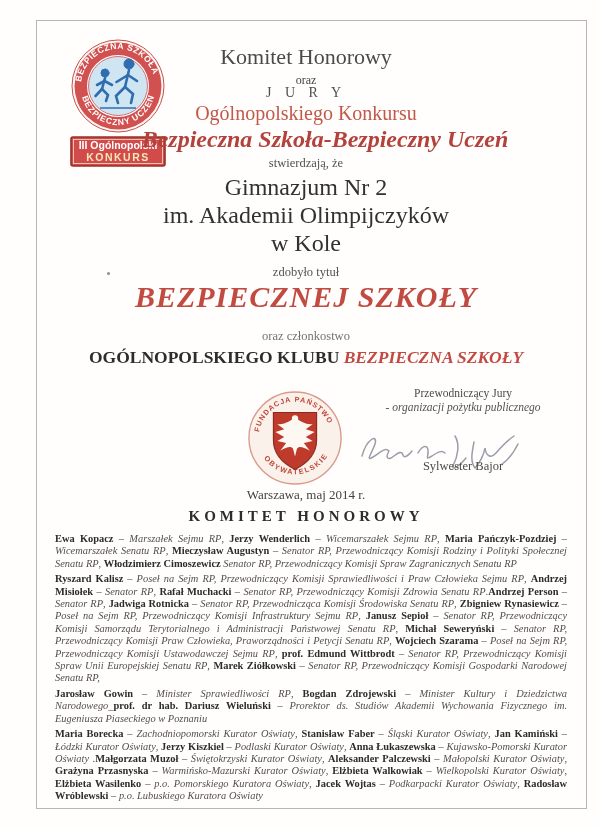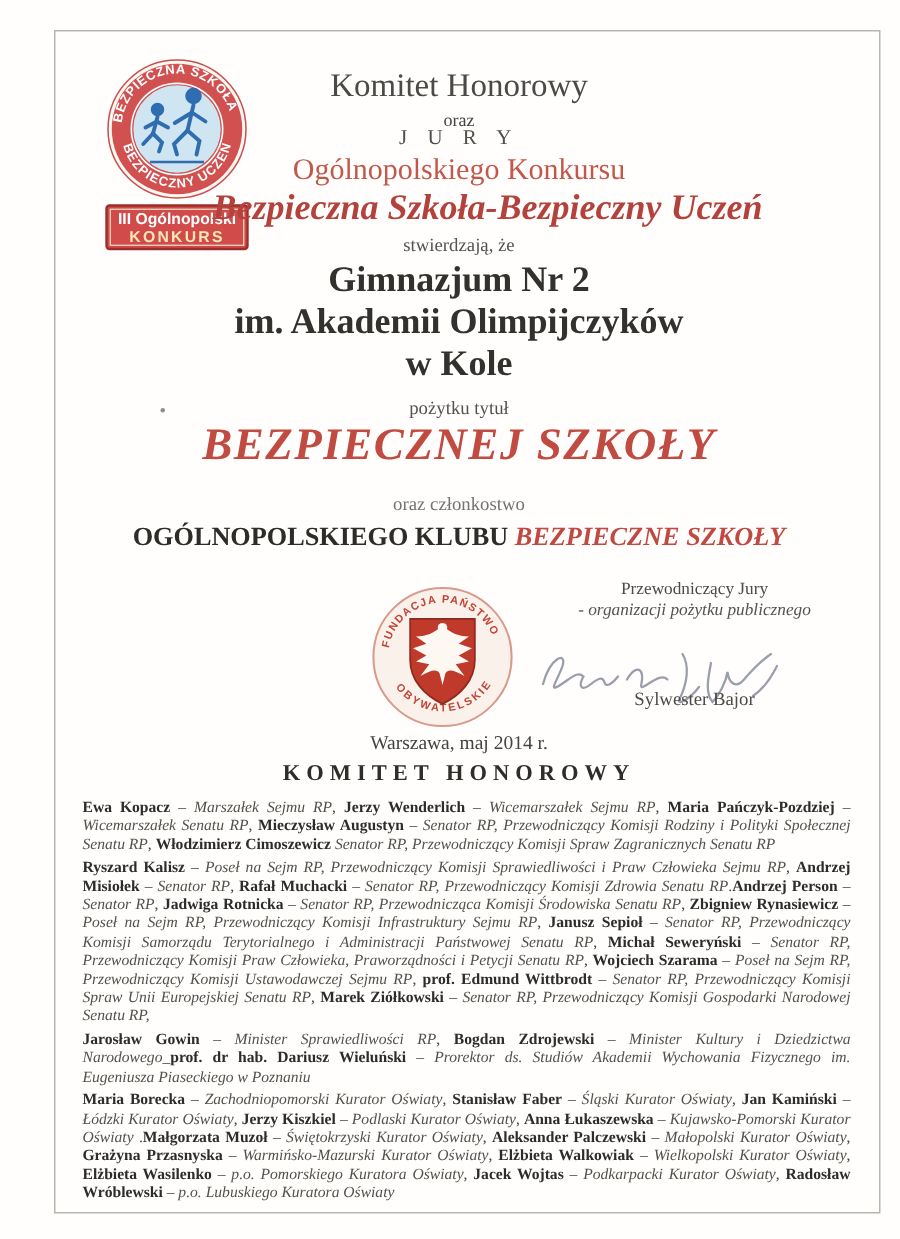--- a/index.html
+++ b/index.html
@@ -6,21 +6,21 @@
   body{background:#ffffff;font-family:"Liberation Serif", serif;}
   .page{position:relative;width:600px;height:826px;background:#fffefd;overflow:hidden;}
   .frame{position:absolute;left:36px;top:20px;width:549px;height:787px;border:1px solid #b9b5af;}
   .cline{position:absolute;left:12px;right:0;text-align:center;color:#45433f;white-space:nowrap;}
   .t-komitet{top:44px;font-size:22px;color:#4c4a46;}
   .t-oraz{top:73px;font-size:12px;}
   .t-jury{top:85px;font-size:14px;letter-spacing:5px;color:#514f4b;}
   .t-konkurs{top:102px;font-size:20px;color:#c2584a;}
   .t-bsbu{top:126px;font-size:24px;font-weight:bold;font-style:italic;color:#b4423c;padding-left:38px;}
   .t-stw{top:156px;font-size:12.5px;color:#54524e;}
-  .t-school{font-size:24px;font-weight:bold;color:#33312d;}
+  .t-school{font-size:24px;font-weight:normal;color:#33312d;}
   .t-school1{top:174px;}
   .t-school2{top:202px;}
   .t-school3{top:230px;}
   .t-zdobylo{top:265px;font-size:12.5px;color:#54524e;}
   .t-award{top:280px;font-size:30px;font-weight:bold;font-style:italic;color:#c24b41;letter-spacing:1px;}
   .t-czlonk{top:329px;font-size:12.5px;color:#737373;}
   .t-klub{top:347px;font-size:17.5px;font-weight:bold;color:#2e2c29;}
   .t-klub .red{color:#c04a42;font-style:italic;}
   .right-block{position:absolute;left:348px;top:387px;width:230px;text-align:center;font-size:11.5px;color:#4c4a46;line-height:13.5px;}
   .right-block .it{font-style:italic;color:#55534f;}
@@ -87,27 +87,27 @@
   <div class="cline t-konkurs">Ogólnopolskiego Konkursu</div>
   <div class="cline t-bsbu">Bezpieczna Szkoła-Bezpieczny Uczeń</div>
   <div class="cline t-stw">stwierdzają, że</div>
 
   <div class="cline t-school t-school1">Gimnazjum Nr 2</div>
   <div class="cline t-school t-school2">im. Akademii Olimpijczyków</div>
   <div class="cline t-school t-school3">w Kole</div>
 
   <div class="artifact-dot"></div>
 
-  <div class="cline t-zdobylo">pożytku tytuł</div>
+  <div class="cline t-zdobylo">zdobyło tytuł</div>
   <div class="cline t-award">BEZPIECZNEJ SZKOŁY</div>
   <div class="cline t-czlonk">oraz członkostwo</div>
   <div class="cline t-klub">
     <span>OGÓLNOPOLSKIEGO KLUBU</span>
     <span> </span>
-    <span class="red">BEZPIECZNE SZKOŁY</span>
+    <span class="red">BEZPIECZNA SZKOŁY</span>
   </div>
 
   <svg class="seal" width="98" height="98" viewBox="0 0 100 100">
     <circle cx="50" cy="50" r="47" fill="#faf1ea" stroke="#d99a8c" stroke-width="1.4"></circle>
     <path id="sealTop" d="M 13 50 A 37 37 0 0 1 87 50" fill="none"></path>
     <path id="sealBot" d="M 11 48 A 39 39 0 0 0 89 48" fill="none"></path>
     <text font-size="7.4" font-weight="bold" fill="#c04538" letter-spacing="1">
       <textPath href="#sealTop" startOffset="6">FUNDACJA PAŃSTWO</textPath>
     </text>
     <text font-size="7.4" font-weight="bold" fill="#c04538" letter-spacing="1.6">

